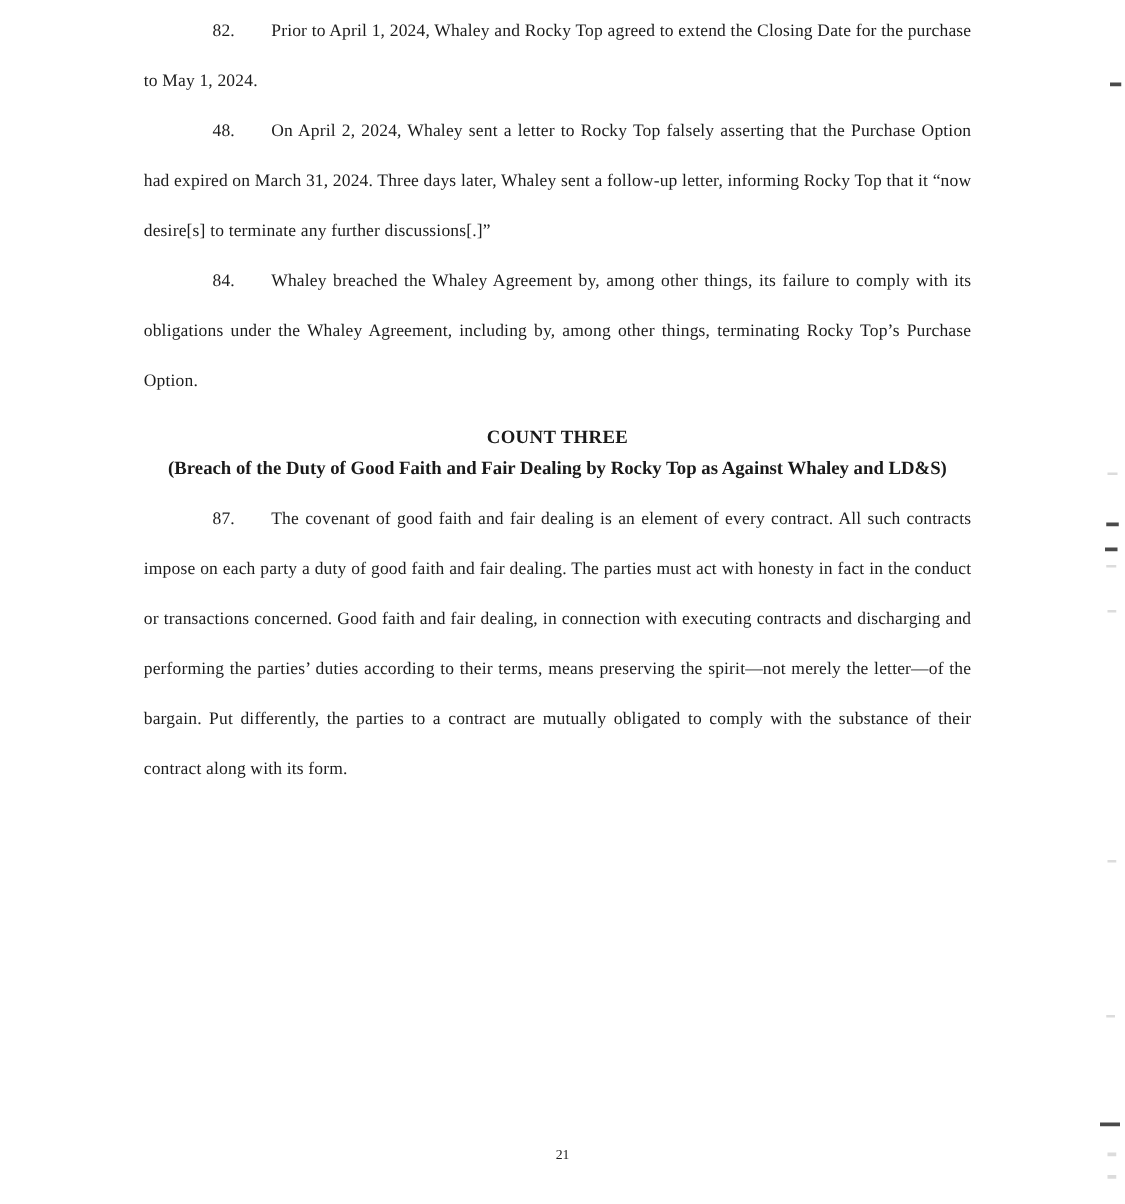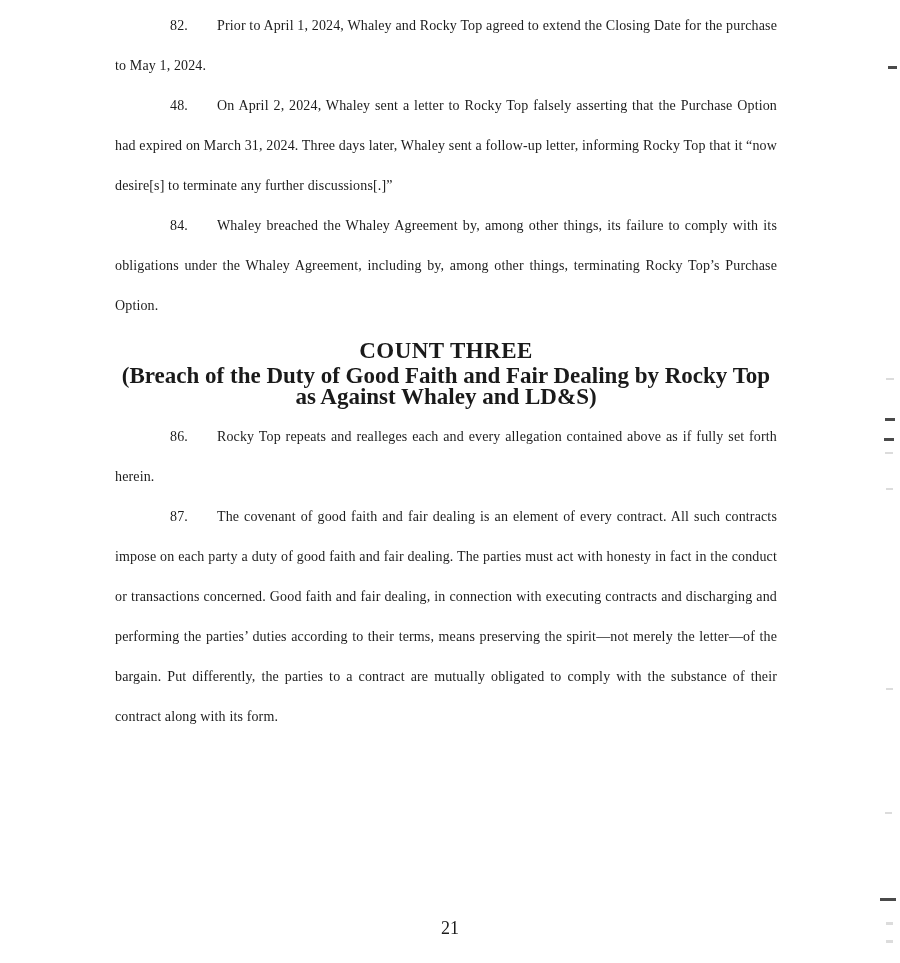--- a/index.html
+++ b/index.html
@@ -48,21 +48,21 @@
     display: inline-block;
     width: 102px;
     text-indent: 55px;
   }
 
   .heading-block {
     margin: 0;
     padding: 0;
     text-align: center;
     font-weight: bold;
-    font-size: 23px;
+    font-size: 15px;
     line-height: 21px;
   }
   .heading-title {
     display: block;
     font-weight: bold;
     letter-spacing: 0.02em;
   }
   .heading-sub {
     display: block;
     font-weight: bold;
@@ -72,21 +72,21 @@
 
   .spacer-after-p85 { height: 14px; }
   .spacer-after-heading { height: 10px; }
 
   #page-number {
     position: absolute;
     left: 0;
     top: 918px;
     width: 900px;
     text-align: center;
-    font-size: 18px;
+    font-size: 11px;
     color: #1c1c1c;
     font-family: "Liberation Serif", "DejaVu Serif", serif;
   }
 
   
   .artifact {
     position: absolute;
     background: #8a8a8a;
     opacity: 0.55;
   }
@@ -115,23 +115,20 @@
 
     <div class="spacer-after-p85"></div>
 
     <div class="heading-block">
       <span class="heading-title">COUNT THREE</span>
       <span class="heading-sub">(Breach of the Duty of Good Faith and Fair Dealing by Rocky Top as Against Whaley and LD&amp;S)</span>
     </div>
 
     <div class="spacer-after-heading"></div>
 
-    <p class="para">
-      <span class="pnum">86.</span><span>Rocky Top repeats and realleges each and every allegation contained above as if fully set forth herein.</span>
-    </p>
 
     <p class="para">
       <span class="pnum">87.</span><span>The covenant of good faith and fair dealing is an element of every contract.  All such contracts impose on each party a duty of good faith and fair dealing.  The parties must act with honesty in fact in the conduct or transactions concerned.  Good faith and fair dealing, in connection with executing contracts and discharging and performing the parties’ duties according to their terms, means preserving the spirit—not merely the letter—of the bargain.  Put differently, the parties to a contract are mutually obligated to comply with the substance of their contract along with its form.</span>
     </p>
 
 
   </div>
 
   <div id="page-number">21</div>
 

